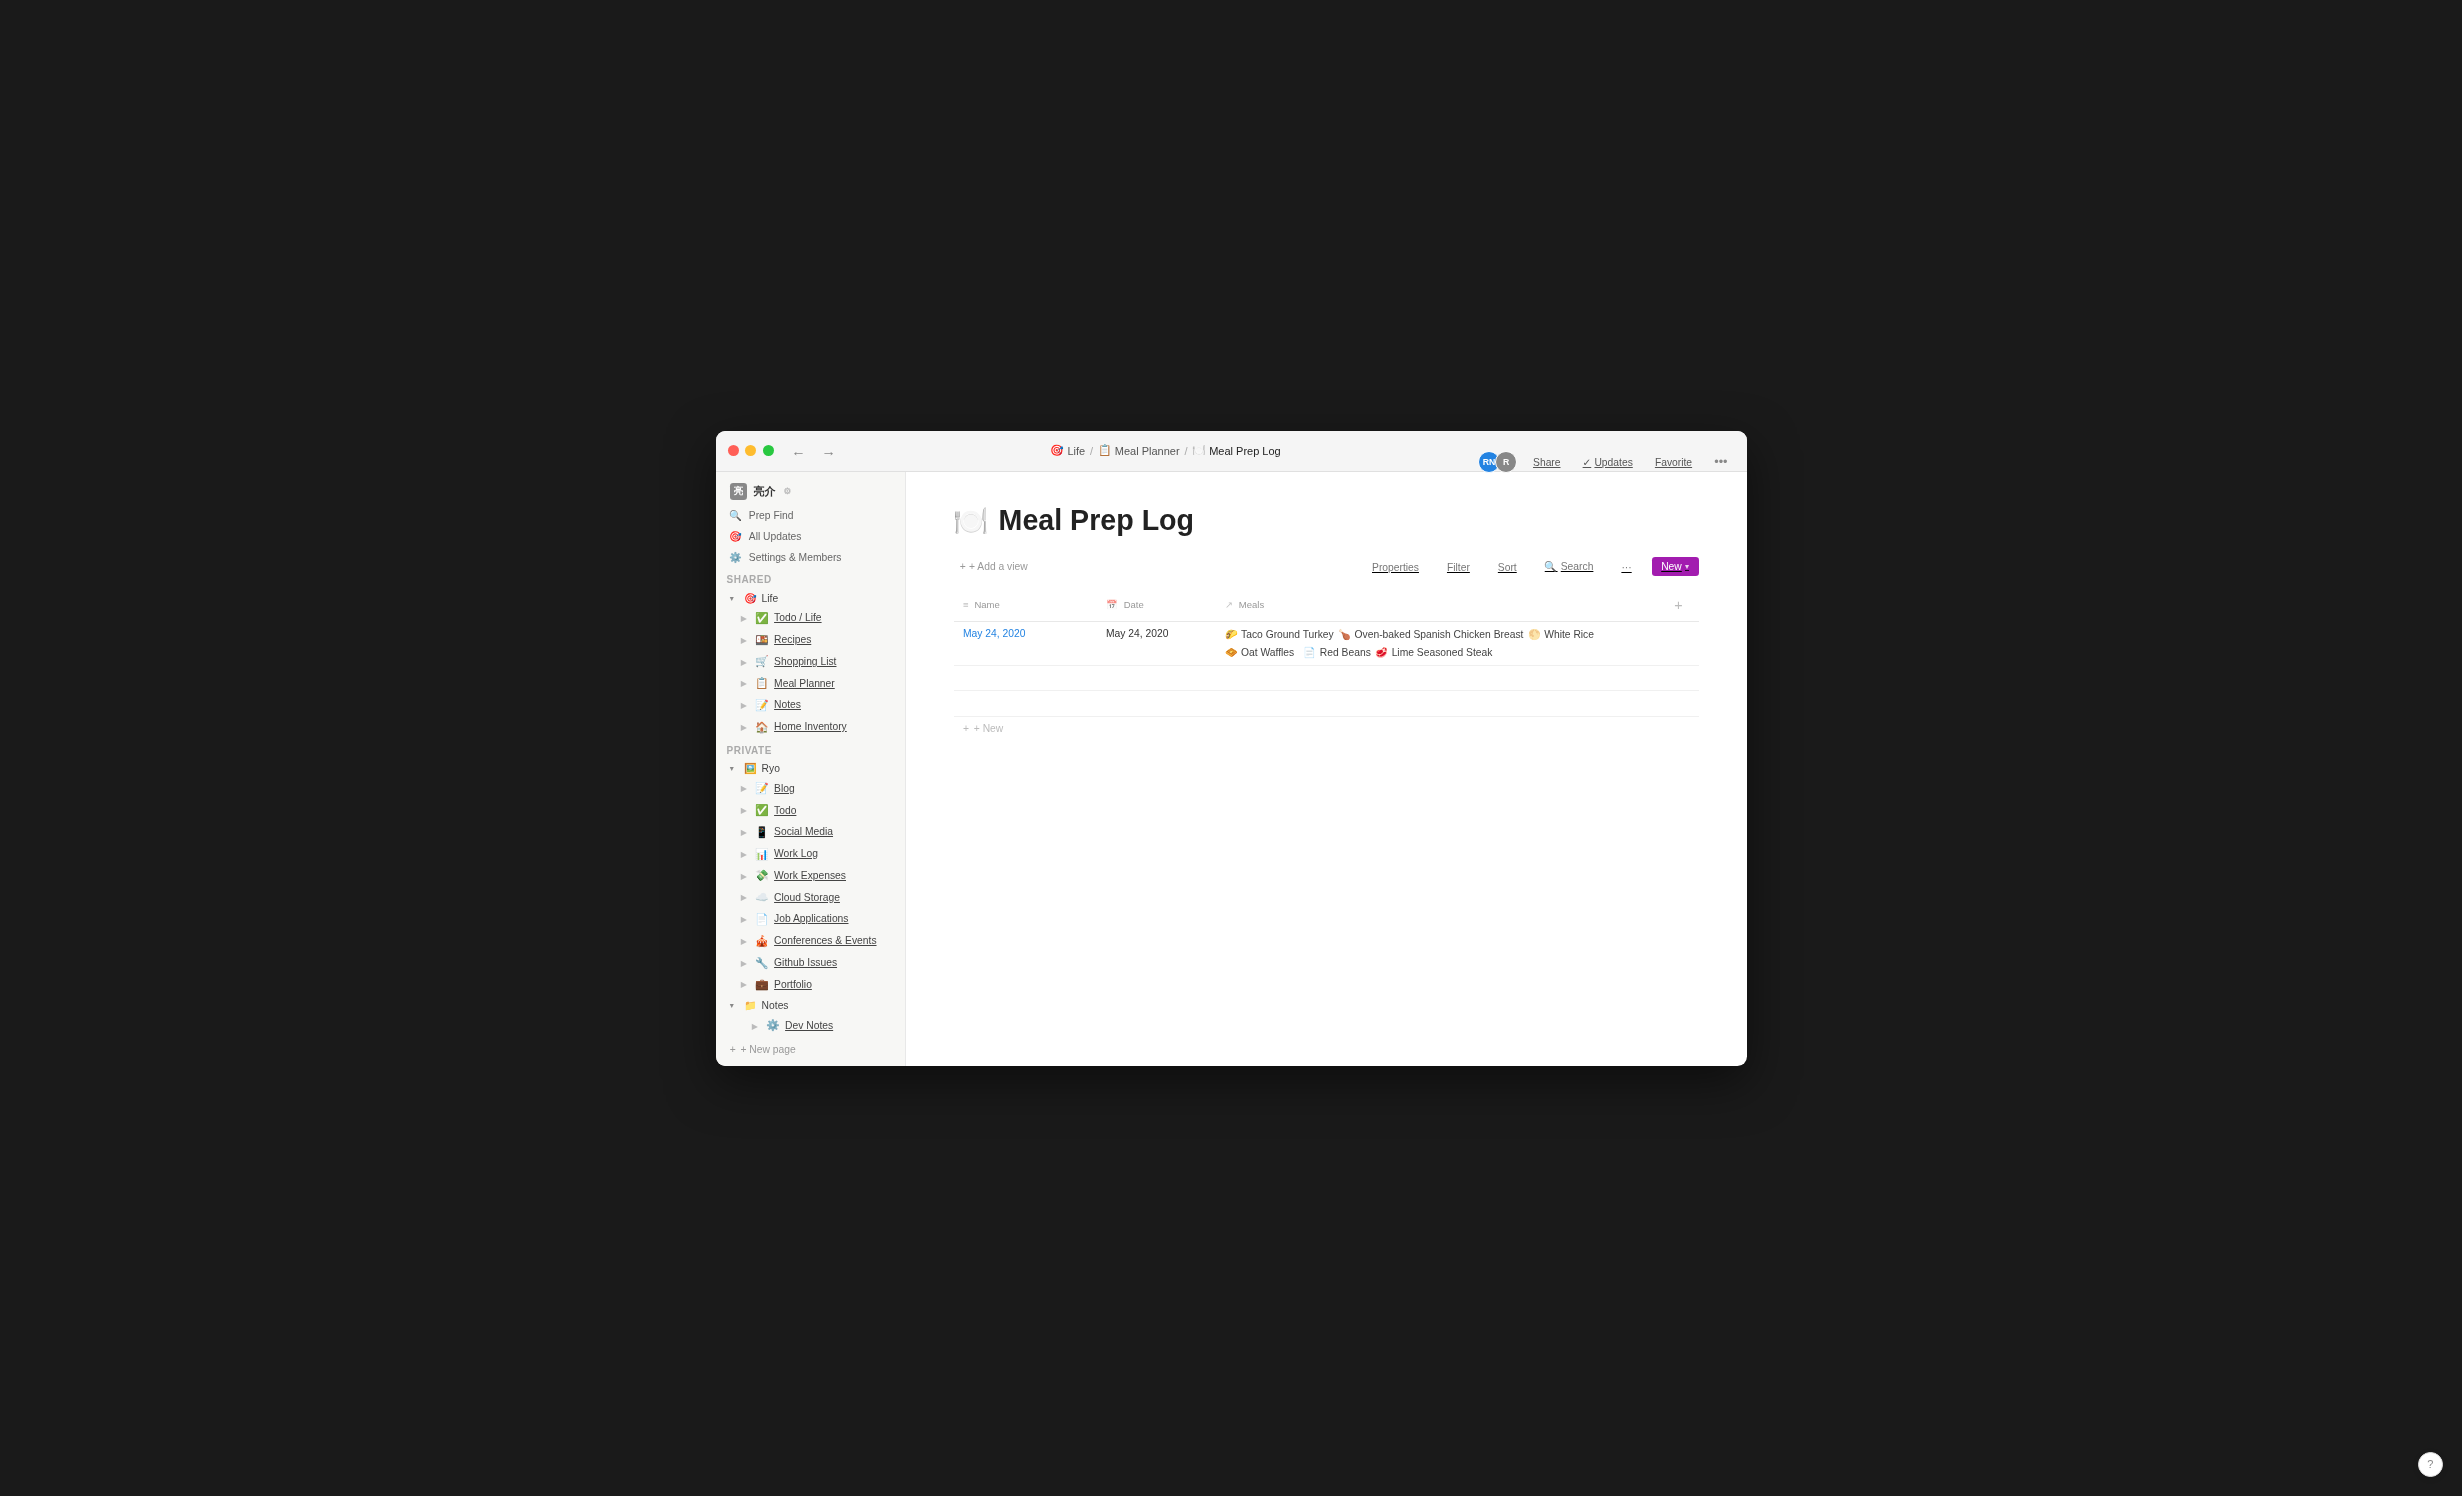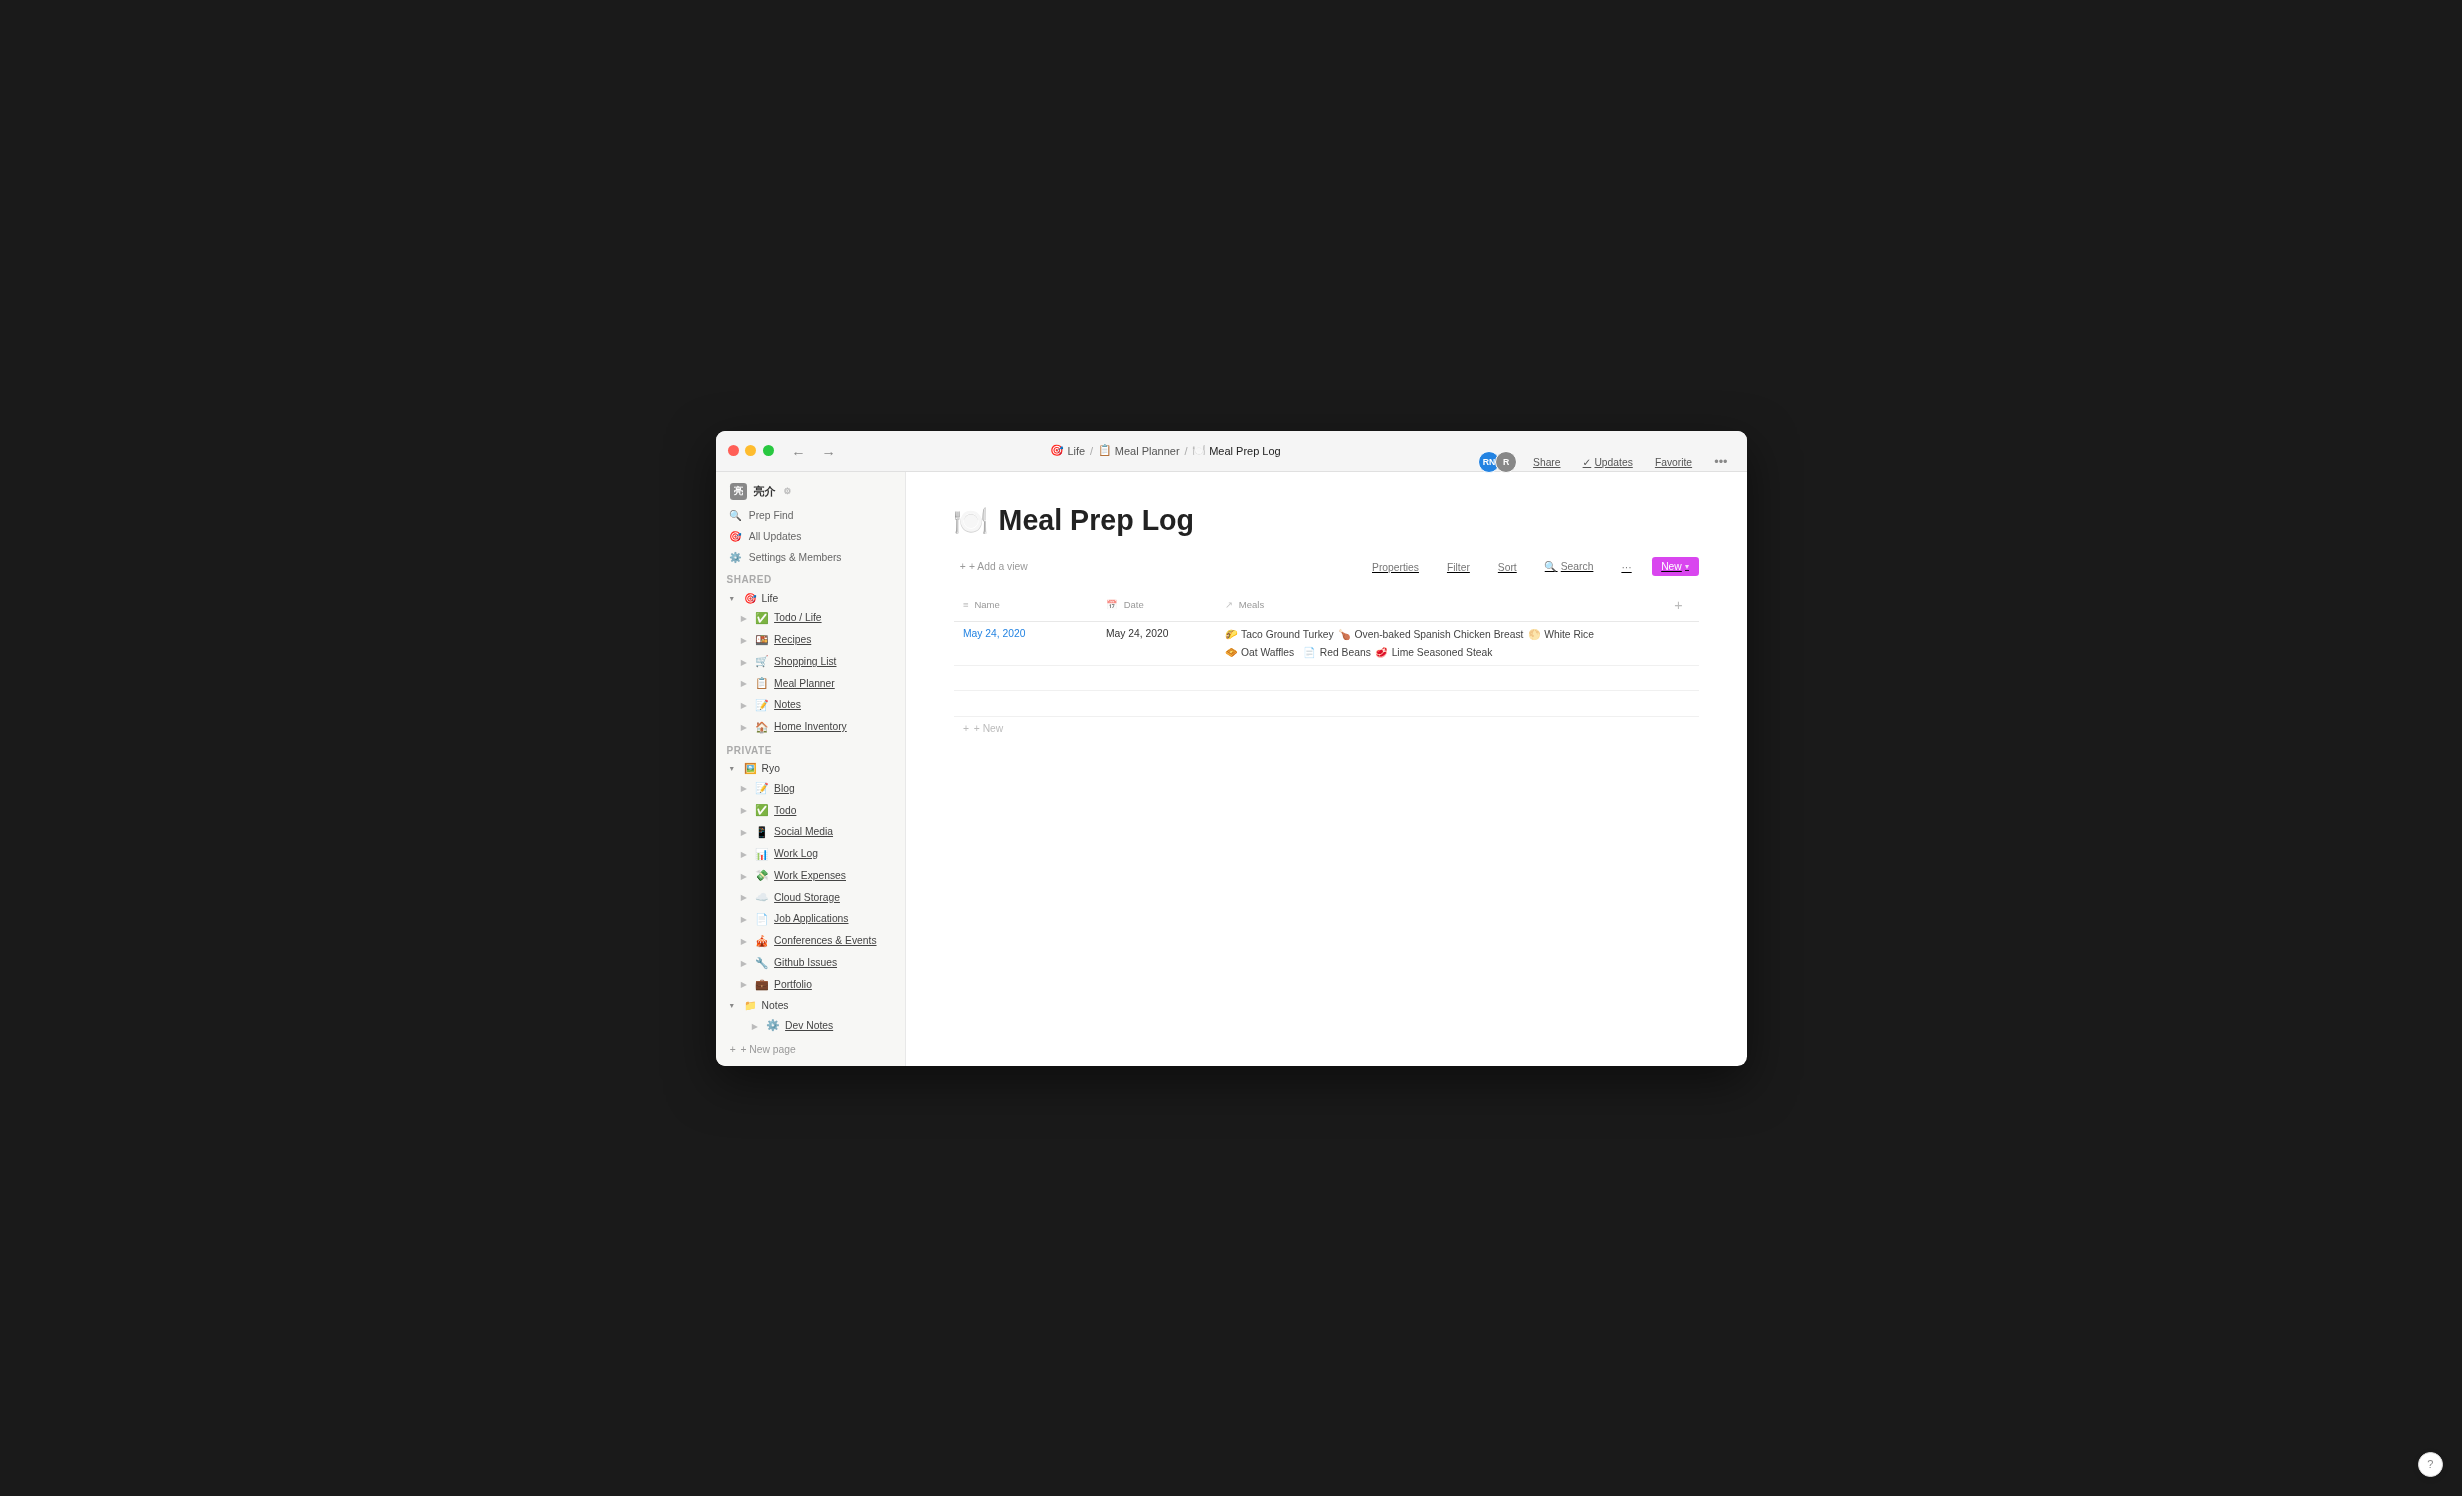--- a/index.html
+++ b/index.html
@@ -282,21 +282,21 @@
       cursor: pointer;
       font-size: 10.3px;
       color: #777;
       padding: 3.2px 8px;
       border-radius: 3.2px;
       display: flex;
       align-items: center;
       gap: 3.2px;
     }
     .new-btn {
-      background: #d946ef;
+      background: #a21caf;
       color: white;
       border: none;
       cursor: pointer;
       font-size: 10.3px;
       padding: 4px 9.5px;
       border-radius: 3.2px;
       display: flex;
       align-items: center;
       gap: 3.2px;
       font-weight: 500;

